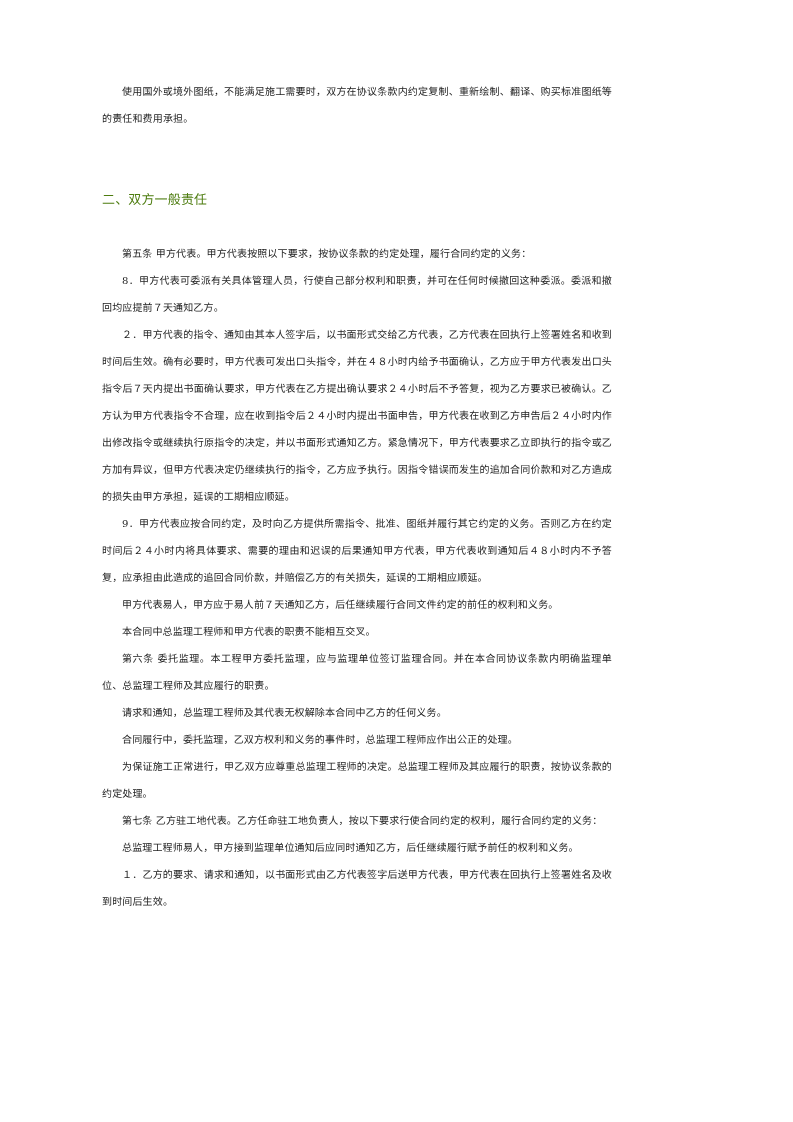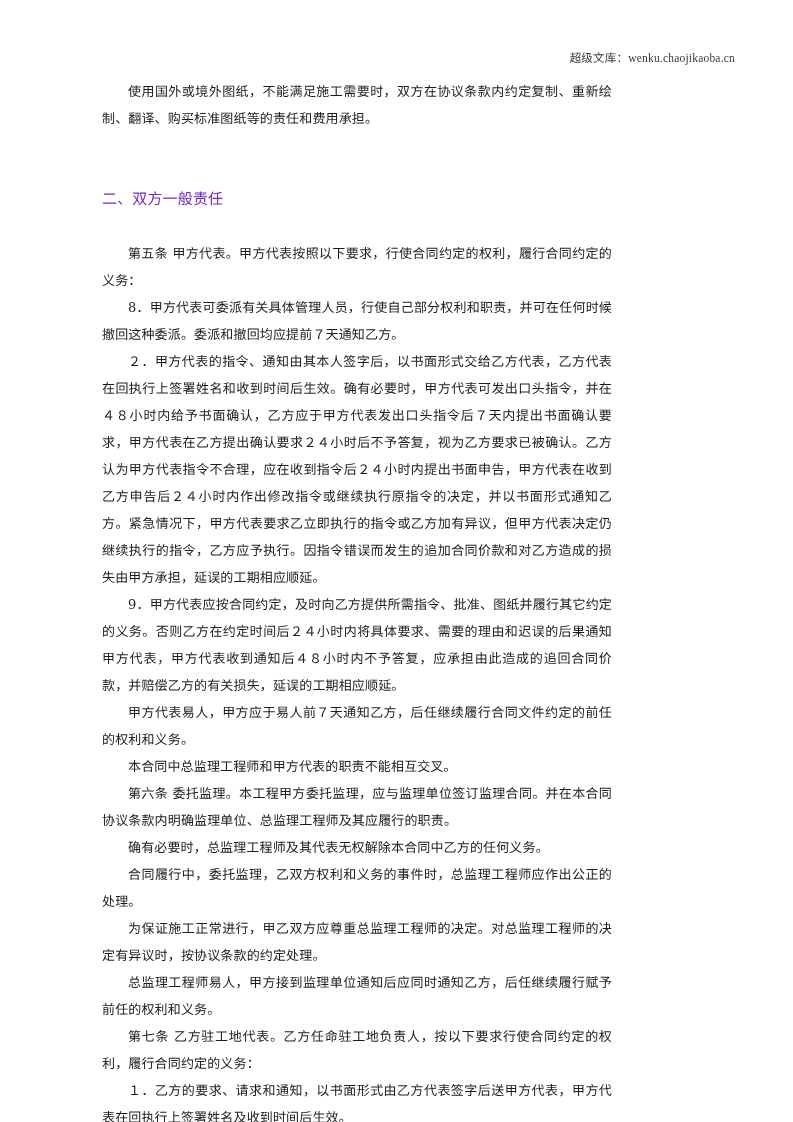--- a/index.html
+++ b/index.html
@@ -48,69 +48,66 @@
   
   .doc-body {
     position: absolute;
     top: 78px;
     left: 102px;
     width: 510px;
   }
 
   .para {
     margin: 0;
-    font-size: 13px;
+    font-size: 10px;
     line-height: 27px;
     text-align: justify;
     text-justify: inter-ideograph;
     color: #1c1c1c;
     letter-spacing: 0.15px;
     word-break: break-all;
   }
 
   .para.indent {
     text-indent: 2em;
   }
 
   
   .section-heading {
     margin: 0;
-    font-size: 15px;
+    font-size: 13px;
     line-height: 27px;
     font-weight: normal;
     text-indent: 0;
-    color: #6d28d9;
+    color: #4d7c0f;
     letter-spacing: 0.15px;
   }
 
   .spacer-lg { height: 54px; }
   .spacer-sm { height: 27px; }
 </style>
 </head>
 <body>
 
 <div class="page">
 
-  <div class="page-header">
-    <span class="hdr-label">超级文库：</span><span class="hdr-url">wenku.chaojikaoba.cn</span>
-  </div>
 
   <div class="doc-body">
       <p class="para indent">使用国外或境外图纸，不能满足施工需要时，双方在协议条款内约定复制、重新绘制、翻译、购买标准图纸等的责任和费用承担。</p>
       <div class="spacer-lg"></div>
       <div class="section-heading">二、双方一般责任</div>
       <div class="spacer-sm"></div>
-      <p class="para indent">第五条  甲方代表。甲方代表按照以下要求，行使合同约定的权利，履行合同约定的义务：</p>
+      <p class="para indent">第五条  甲方代表。甲方代表按照以下要求，按协议条款的约定处理，履行合同约定的义务：</p>
       <p class="para indent">8．甲方代表可委派有关具体管理人员，行使自己部分权利和职责，并可在任何时候撤回这种委派。委派和撤回均应提前７天通知乙方。</p>
       <p class="para indent">２．甲方代表的指令、通知由其本人签字后，以书面形式交给乙方代表，乙方代表在回执行上签署姓名和收到时间后生效。确有必要时，甲方代表可发出口头指令，并在４８小时内给予书面确认，乙方应于甲方代表发出口头指令后７天内提出书面确认要求，甲方代表在乙方提出确认要求２４小时后不予答复，视为乙方要求已被确认。乙方认为甲方代表指令不合理，应在收到指令后２４小时内提出书面申告，甲方代表在收到乙方申告后２４小时内作出修改指令或继续执行原指令的决定，并以书面形式通知乙方。紧急情况下，甲方代表要求乙立即执行的指令或乙方加有异议，但甲方代表决定仍继续执行的指令，乙方应予执行。因指令错误而发生的追加合同价款和对乙方造成的损失由甲方承担，延误的工期相应顺延。</p>
       <p class="para indent">9．甲方代表应按合同约定，及时向乙方提供所需指令、批准、图纸并履行其它约定的义务。否则乙方在约定时间后２４小时内将具体要求、需要的理由和迟误的后果通知甲方代表，甲方代表收到通知后４８小时内不予答复，应承担由此造成的追回合同价款，并赔偿乙方的有关损失，延误的工期相应顺延。</p>
       <p class="para indent">甲方代表易人，甲方应于易人前７天通知乙方，后任继续履行合同文件约定的前任的权利和义务。</p>
       <p class="para indent">本合同中总监理工程师和甲方代表的职责不能相互交叉。</p>
       <p class="para indent">第六条  委托监理。本工程甲方委托监理，应与监理单位签订监理合同。并在本合同协议条款内明确监理单位、总监理工程师及其应履行的职责。</p>
-      <p class="para indent">确有必要时，总监理工程师及其代表无权解除本合同中乙方的任何义务。</p>
+      <p class="para indent">请求和通知，总监理工程师及其代表无权解除本合同中乙方的任何义务。</p>
       <p class="para indent">合同履行中，委托监理，乙双方权利和义务的事件时，总监理工程师应作出公正的处理。</p>
-      <p class="para indent">为保证施工正常进行，甲乙双方应尊重总监理工程师的决定。对总监理工程师的决定有异议时，按协议条款的约定处理。</p>
+      <p class="para indent">为保证施工正常进行，甲乙双方应尊重总监理工程师的决定。总监理工程师及其应履行的职责，按协议条款的约定处理。</p>
+      <p class="para indent">第七条  乙方驻工地代表。乙方任命驻工地负责人，按以下要求行使合同约定的权利，履行合同约定的义务：</p>
       <p class="para indent">总监理工程师易人，甲方接到监理单位通知后应同时通知乙方，后任继续履行赋予前任的权利和义务。</p>
-      <p class="para indent">第七条  乙方驻工地代表。乙方任命驻工地负责人，按以下要求行使合同约定的权利，履行合同约定的义务：</p>
       <p class="para indent">１．乙方的要求、请求和通知，以书面形式由乙方代表签字后送甲方代表，甲方代表在回执行上签署姓名及收到时间后生效。</p>
     </div>
 
 </div>
 
 </body></html>

